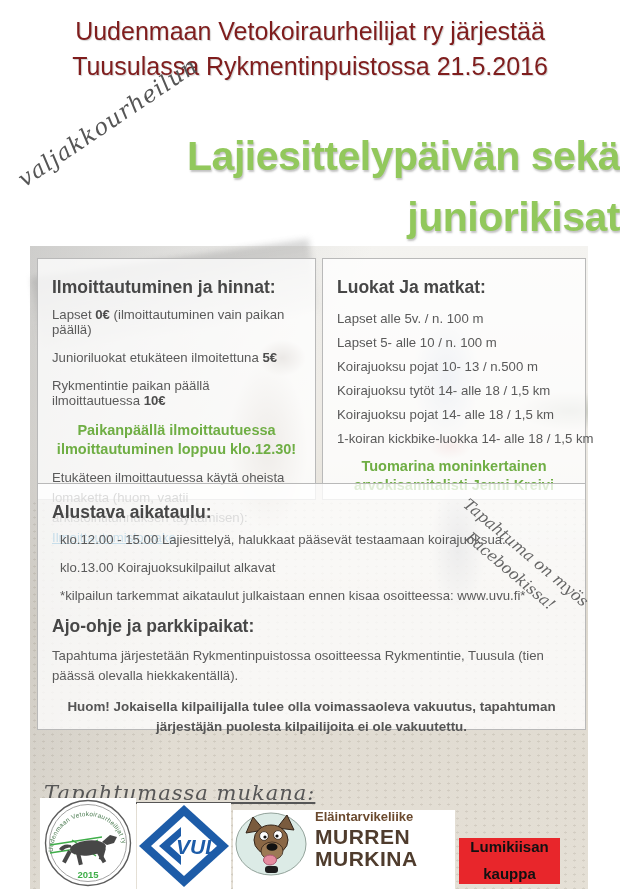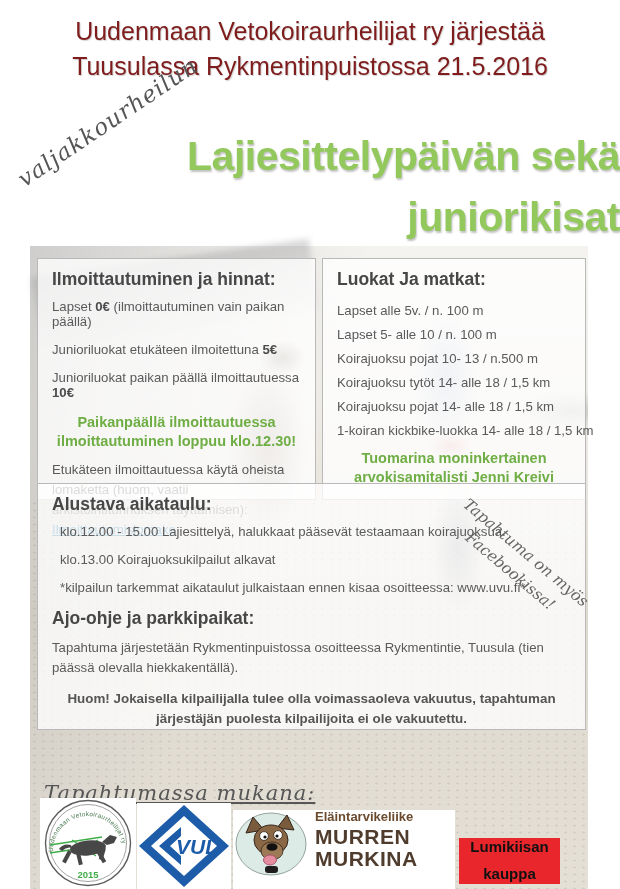--- a/index.html
+++ b/index.html
@@ -47,21 +47,21 @@
   .green-title{
     position:absolute;left:0;top:126px;width:100%;z-index:3;text-align:right;
     box-sizing:border-box;padding-left:34px;
     font-size:41px;font-weight:700;letter-spacing:-0.5px;line-height:61px;
     color:#92c85c;text-shadow:1px 2px 2px rgba(80,80,80,.35);
   }
   
   .box{
     position:absolute;z-index:2;box-sizing:border-box;
     background:rgba(255,255,255,.78);border:1px solid #b9b9b9;
-    padding:8px 14px;
+    padding:16px 14px;
   }
   .box h2{font-size:17.5px;font-weight:700;color:#474747;margin:2px 0 9px;}
   .box-left  {left:37px; top:258px;width:279px;height:242px;}
   .box-right {left:322px;top:258px;width:264px;height:242px;}
   .box-bottom{left:37px; top:483px;width:549px;height:247px;}
   .price-line{font-size:13.2px;margin:0 0 13px;}
   .price-line b{font-weight:700;color:#4c4c4c;}
   .green-note{
     color:#6fae44;font-weight:700;text-align:center;
     font-size:14.5px;line-height:1.32;margin:2px 0 9px;
@@ -115,21 +115,21 @@
 
 <div class="green-title">
   <div>Lajiesittelypäivän sekä</div>
   <div>juniorikisat</div>
 </div>
 
 <div class="box box-left">
   <h2>Ilmoittautuminen ja hinnat:</h2>
   <p class="price-line"><span>Lapset </span><b>0€</b><span> (ilmoittautuminen vain paikan päällä)</span></p>
   <p class="price-line"><span>Junioriluokat etukäteen ilmoitettuna </span><b>5€</b><span></span></p>
-  <p class="price-line"><span>Junioriluokat paikan päällä ilmoittautuessa </span><b>10€</b><span></span></p>
+  <p class="price-line"><span>Rykmentintie paikan päällä ilmoittautuessa </span><b>10€</b><span></span></p>
   <div class="green-note">
     <div>Paikanpäällä ilmoittautuessa</div>
     <div>ilmoittautuminen loppuu klo.12.30!</div>
   </div>
   <p class="form-note"><span>Etukäteen ilmoittautuessa käytä oheista lomaketta (huom, vaatii arkistointitunnuksen täyttämisen): </span><span class="doc-link">Ilmoittautumislomake</span></p>
 </div>
 
 <div class="box box-right">
   <h2>Luokat Ja matkat:</h2>
   <p class="cls-line">Lapset alle 5v. / n. 100 m</p>

